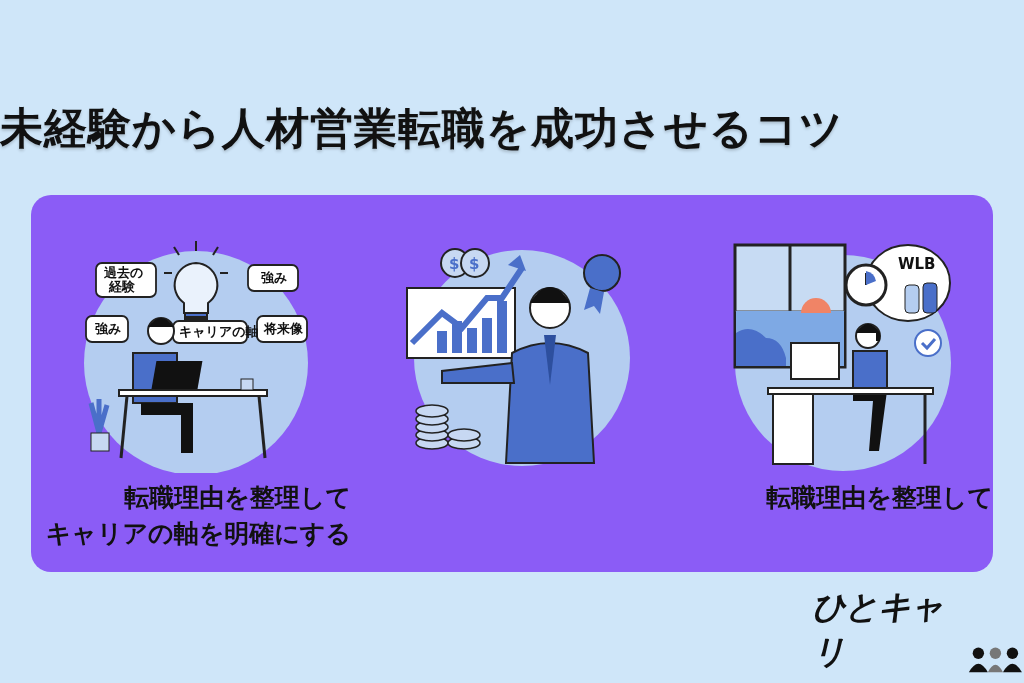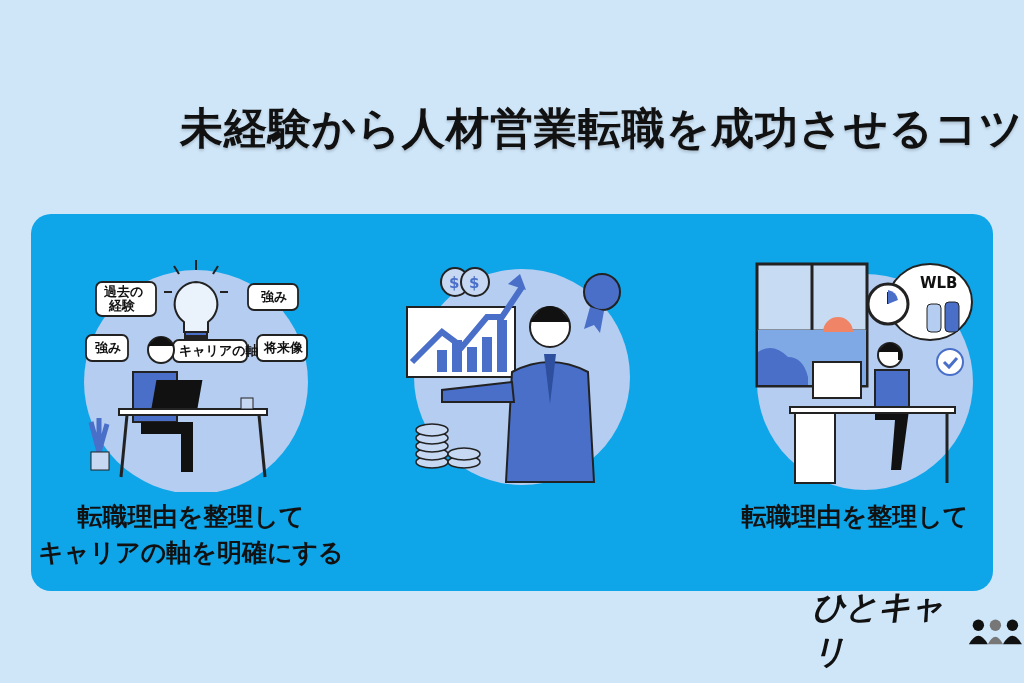--- a/index.html
+++ b/index.html
@@ -1,22 +1,22 @@
 <!DOCTYPE html>
 <html><head>
 <meta charset="utf-8">
 <style>
   html,body{margin:0;padding:0;}
   body{width:1024px;height:683px;overflow:hidden;background:#cfe6f9;font-family:"DejaVu Sans",sans-serif;position:relative;}
-  .title{position:absolute;left:0;top:100px;width:1024px;text-align:right;font-size:43px;font-weight:bold;color:#111;letter-spacing:1px;text-shadow:0 2px 3px rgba(0,0,0,0.18);}
-  .panel{position:absolute;left:31px;top:195px;width:962px;height:377px;background:#0ea5e9;border-radius:20px;margin-top:19px;}
+  .title{position:absolute;left:0;top:100px;width:1024px;text-align:left;font-size:43px;font-weight:bold;color:#111;letter-spacing:1px;text-shadow:0 2px 3px rgba(0,0,0,0.18);}
+  .panel{position:absolute;left:31px;top:195px;width:962px;height:377px;background:#8b5cf6;border-radius:20px;}
   .card{position:absolute;top:0;width:320px;height:377px;}
   .illus{position:absolute;left:50%;top:38px;transform:translateX(-50%);width:260px;height:240px;}
-  .caption{position:absolute;left:0;top:285px;width:100%;text-align:center;font-size:25px;font-weight:bold;color:#111;line-height:36px;}
-  .logo{position:absolute;left:812px;top:585px;display:flex;align-items:center;}
+  .caption{position:absolute;left:0;top:285px;width:100%;text-align:right;font-size:25px;font-weight:bold;color:#111;line-height:36px;}
+  .logo{position:absolute;left:812px;top:585px;display:flex;align-items:flex-end;}
   .logo-text{font-size:33px;font-weight:bold;font-style:italic;color:#111;letter-spacing:-1px;}
   .bubble{font-size:13px;font-weight:bold;}
 </style>
 </head>
 <body>
 
 <div class="title">未経験から人材営業転職を成功させるコツ</div>
 
 <div class="panel">
 
@@ -108,21 +108,21 @@
           <ellipse cx="50" cy="202" rx="16" ry="6"></ellipse>
           <ellipse cx="50" cy="194" rx="16" ry="6"></ellipse>
           <ellipse cx="50" cy="186" rx="16" ry="6"></ellipse>
           <ellipse cx="50" cy="178" rx="16" ry="6"></ellipse>
         <ellipse cx="82" cy="210" rx="16" ry="6"></ellipse>
           <ellipse cx="82" cy="202" rx="16" ry="6"></ellipse>
       </g>
     </svg>
   </div>
 
-  <div class="card" style="left:664px;">
+  <div class="card" style="left:642px;">
     <svg class="illus" viewBox="0 0 260 240">
       <circle cx="140" cy="130" r="108" fill="#b4cdf0"></circle>
 
       <rect x="32" y="12" width="110" height="122" fill="#c7dbf3" stroke="#222" stroke-width="3"></rect>
       <line x1="87" y1="12" x2="87" y2="134" stroke="#222" stroke-width="3"></line>
       <line x1="32" y1="78" x2="142" y2="78" stroke="#444" stroke-width="1"></line>
       <rect x="33" y="78" width="108" height="55" fill="#7ea9e4"></rect>
       <path d="M98 80 a15 15 0 0 1 30 0z" fill="#f08466"></path>
       <path d="M33 100 q15 -10 30 5 q15 0 20 20 v8 h-50z" fill="#4a6fc9"></path>
 

